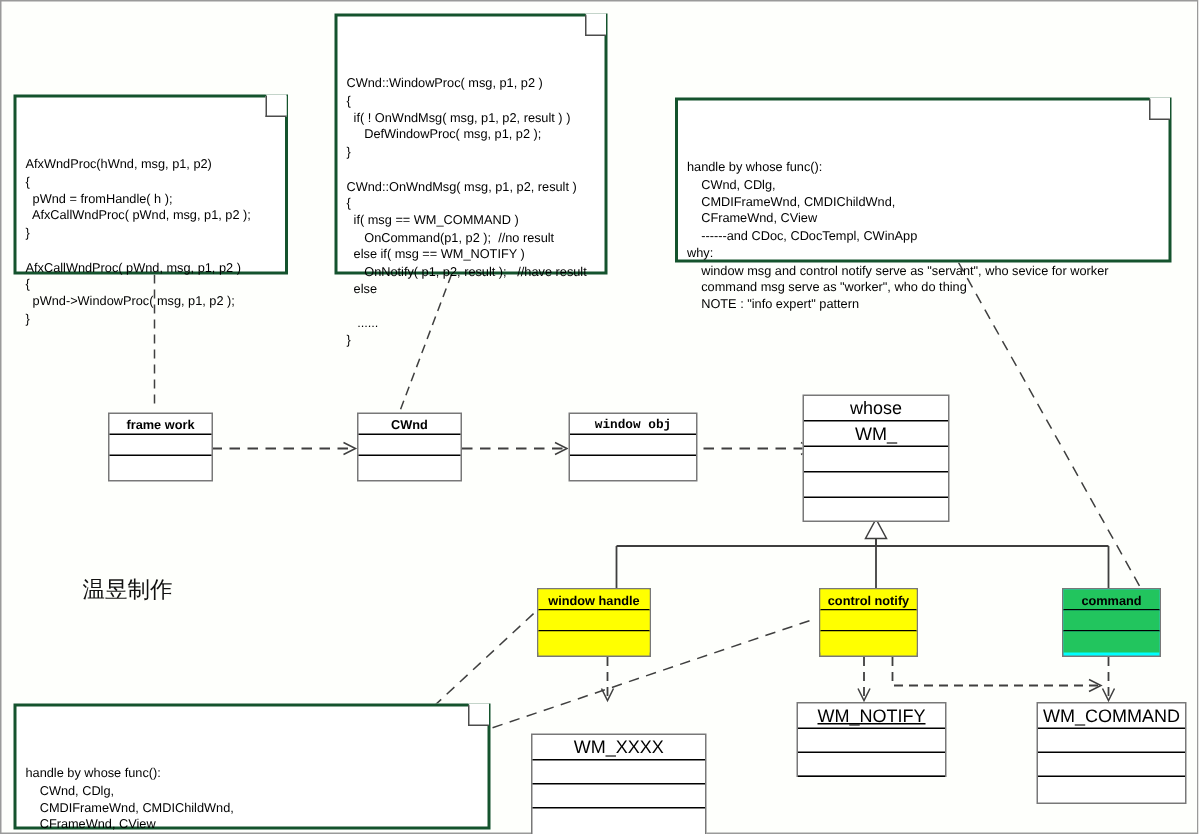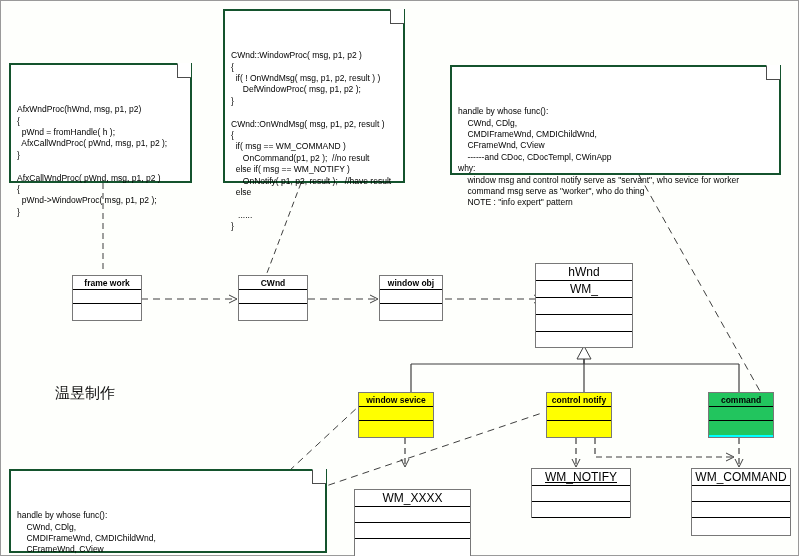--- a/index.html
+++ b/index.html
@@ -192,36 +192,36 @@
     <div class="row empty"></div>
     <div class="row empty"></div>
   </div>
 
   <div class="clsbox" style="left:237px;top:274px;width:70px;height:46px;">
     <div class="row title">CWnd</div>
     <div class="row empty"></div>
     <div class="row empty"></div>
   </div>
 
-  <div class="clsbox" style="left:378px;top:274px;width:64px;height:46px;">
+  <div class="clsbox" style="left:378px;top:274px;width:86px;height:46px;font-family:Liberation Mono, monospace;">
     <div class="row title">window obj</div>
     <div class="row empty"></div>
     <div class="row empty"></div>
   </div>
 
   <div class="clsbox big" style="left:534px;top:262px;width:98px;height:85px;">
-    <div class="row title">hWnd</div>
+    <div class="row title">whose</div>
     <div class="row title">WM_</div>
     <div class="row empty"></div>
     <div class="row empty"></div>
     <div class="row empty"></div>
   </div>
 
   <div class="clsbox yellow" style="left:357px;top:391px;width:76px;height:46px;">
-    <div class="row title">window sevice</div>
+    <div class="row title">window handle</div>
     <div class="row empty"></div>
     <div class="row empty"></div>
   </div>
 
   <div class="clsbox yellow" style="left:545px;top:391px;width:66px;height:46px;">
     <div class="row title">control notify</div>
     <div class="row empty"></div>
     <div class="row empty"></div>
   </div>
 

